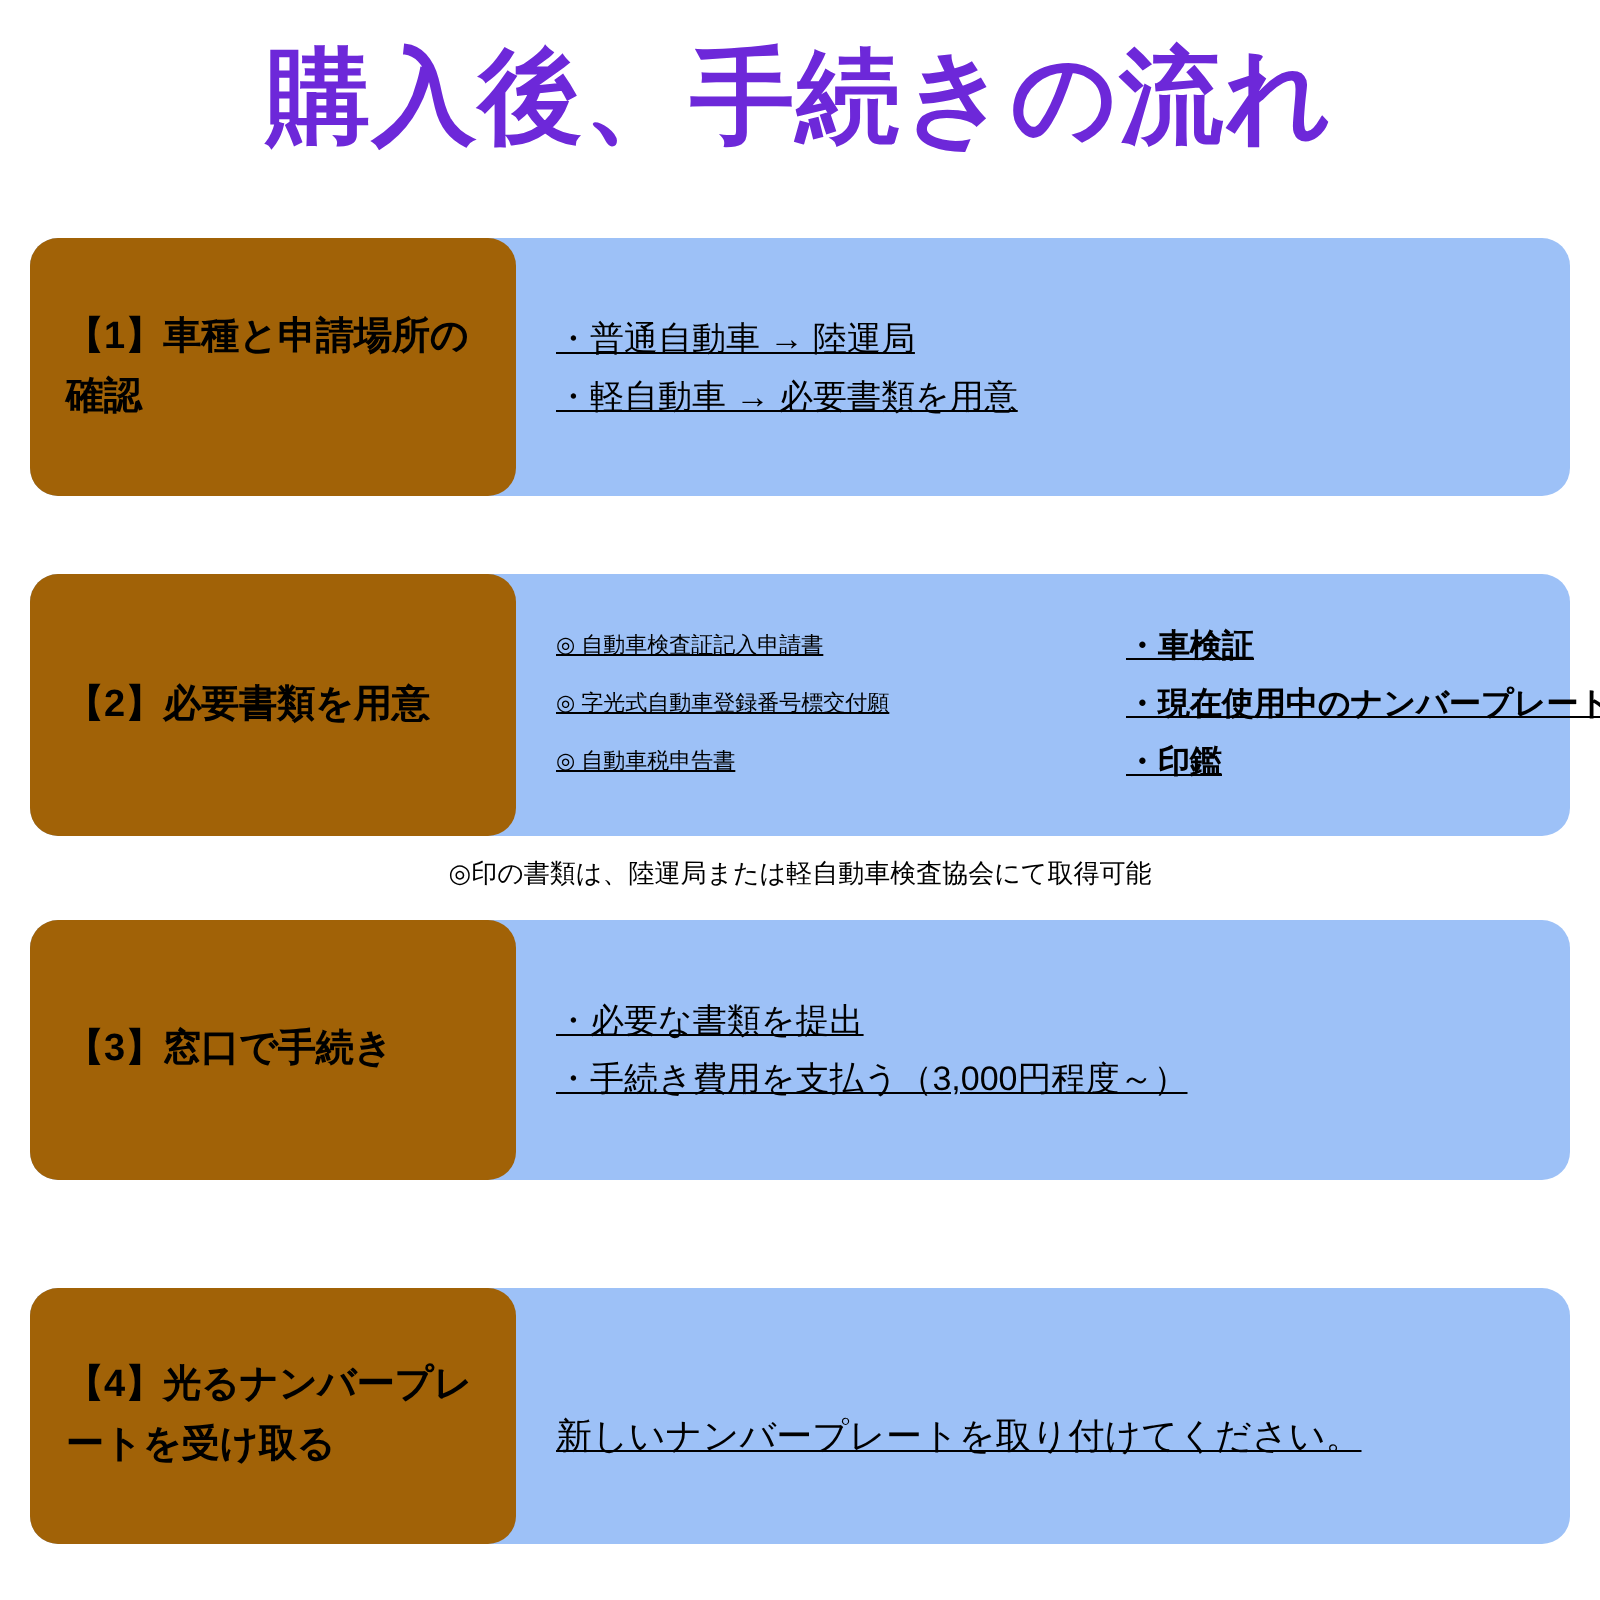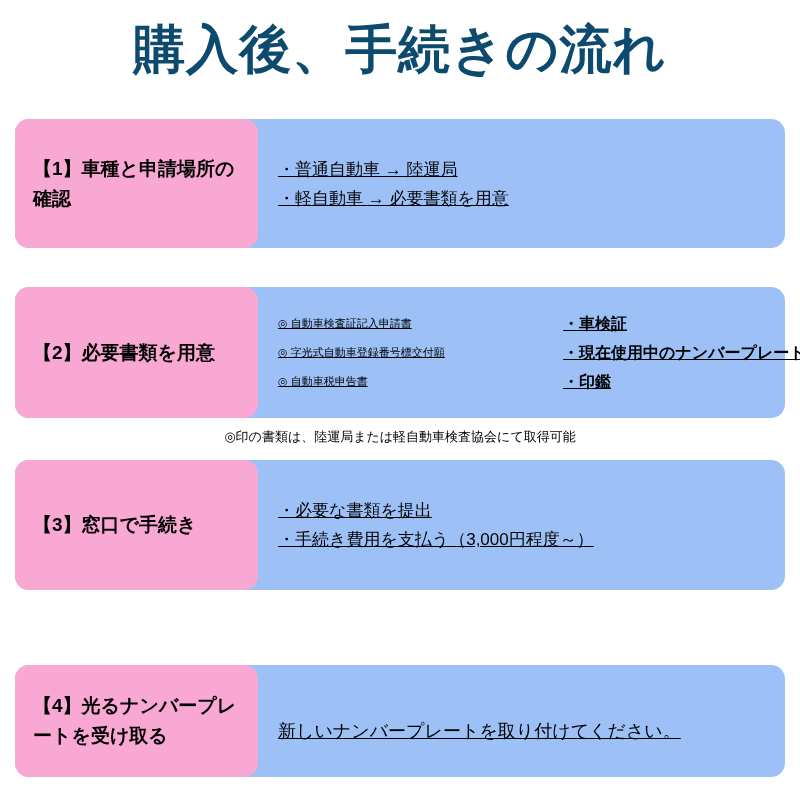--- a/index.html
+++ b/index.html
@@ -24,21 +24,21 @@
   
   .title {
     position: absolute;
     left: 0;
     top: 18px;
     width: 800px;
     text-align: center;
     font-size: 52px;
     line-height: 62px;
     font-weight: bold;
-    color: #0c4a6e;
+    color: #6d28d9;
     letter-spacing: 1px;
     white-space: nowrap;
   }
 
   
   .step-row {
     position: absolute;
     left: 15px;
     width: 770px;
   }
@@ -53,21 +53,21 @@
     border-radius: 14px;
     box-sizing: border-box;
   }
 
   .gray-panel {
     position: absolute;
     left: 0;
     top: 0;
     width: 243px;
     height: 100%;
-    background: #f9a8d4;
+    background: #a16207;
     border-radius: 14px;
     box-sizing: border-box;
     display: flex;
     align-items: center;
     justify-content: flex-start;
   }
 
   .gray-label {
     display: block;
     width: 100%;
@@ -197,21 +197,21 @@
       <span class="gray-label">【3】窓口で手続き</span>
     </div>
     <div class="body-area">
       <div class="body-inner">
         <div class="body-line">・必要な書類を提出</div>
         <div class="body-line">・手続き費用を支払う（3,000円程度～）</div>
       </div>
     </div>
   </div>
 
-  <div class="step-row" style="top:665px; height:112px;">
+  <div class="step-row" style="top:644px; height:128px;">
     <div class="blue-panel"></div>
     <div class="gray-panel">
       <span class="gray-label">【4】光るナンバープレートを受け取る</span>
     </div>
     <div class="body-area">
       <div class="body-inner">
         <div class="body-line plain">新しいナンバープレートを取り付けてください。</div>
       </div>
     </div>
   </div>

